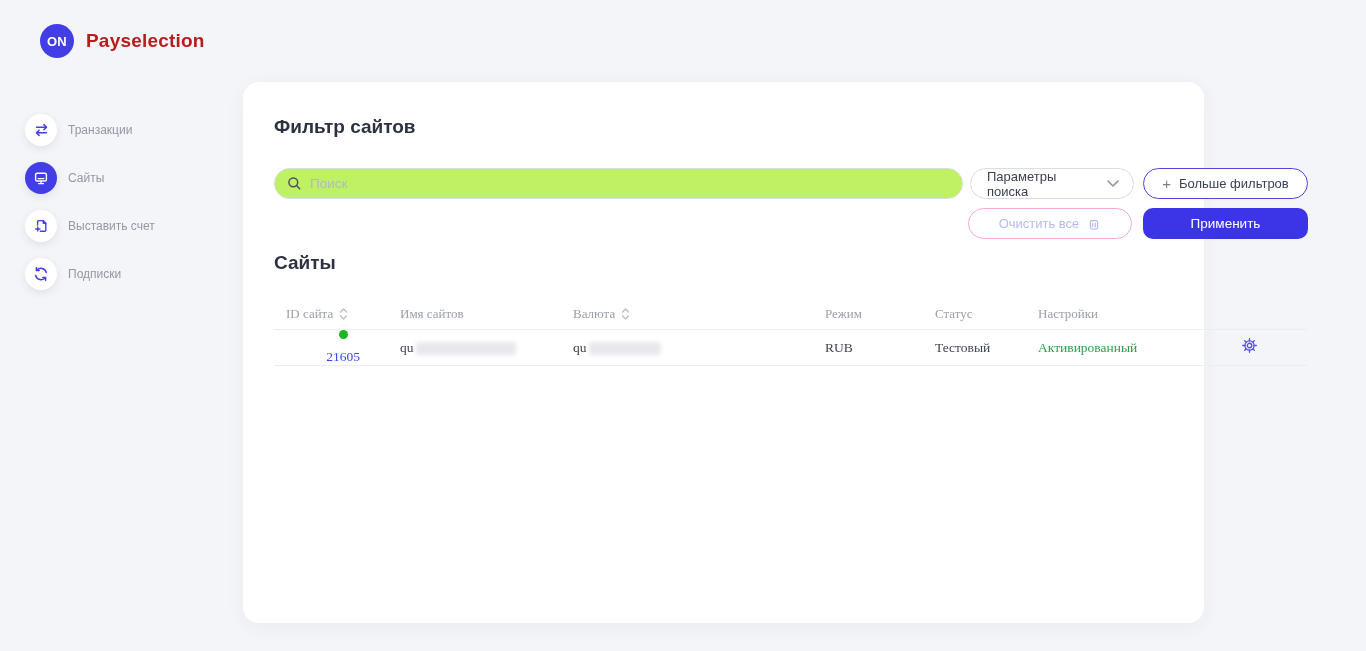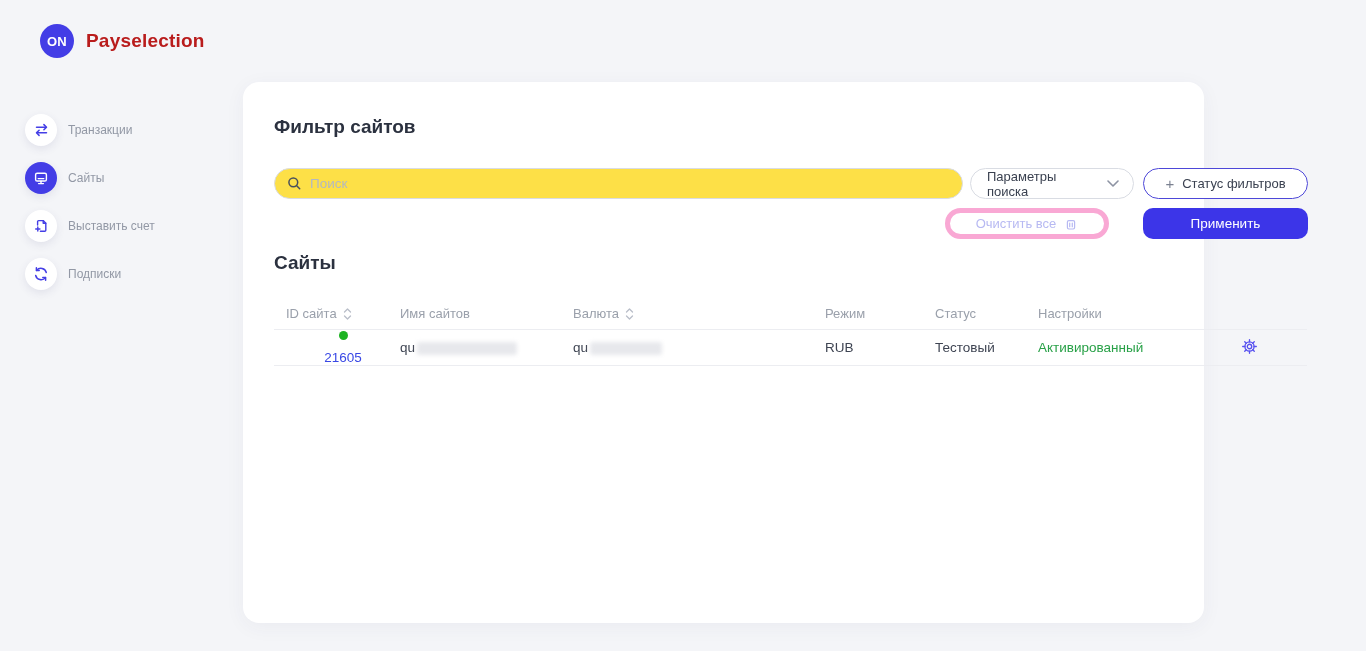--- a/index.html
+++ b/index.html
@@ -39,51 +39,52 @@
     background: #fff; border-radius: 16px;
     box-shadow: 0 4px 20px rgba(50,55,95,.05);
   }
   .panel-title { position: absolute; left: 31px; font-size: 19px; font-weight: bold; color: #2b313f; }
   .title-filter { top: 34px; }
   .title-sites { top: 170px; }
 
   
   .search-box {
     position: absolute; left: 31px; top: 86px; width: 689px; height: 31px;
-    border: 1px solid #d9dce3; border-radius: 16px; background: #fde047;
+    border: 1px solid #d9dce3; border-radius: 16px; background: #bef264;
     display: flex; align-items: center; padding: 0 12px; gap: 8px;
   }
   .search-box input {
     border: none; outline: none; flex: 1; font-size: 13.5px;
     font-family: "Liberation Sans", sans-serif; color: #3e4452; background: transparent;
   }
   .search-box input::placeholder { color: #b3b8c2; }
 
   .pill-btn {
     position: absolute; height: 31px; border-radius: 16px; background: #fff;
     display: flex; align-items: center; justify-content: center;
     font-size: 13px; cursor: pointer; gap: 8px;
   }
   .dropdown { left: 727px; top: 86px; width: 164px; border: 1px solid #d9dce3; color: #3a4150; justify-content: space-between; padding: 0 14px 0 16px; }
   .more-filters { left: 900px; top: 86px; width: 165px; border: 1px solid #4d47d8; color: #3a4150; }
   .more-filters .plus { color: #7a8090; font-size: 15px; }
-  .clear-all { left: 702px; top: 126px; width: 164px; border: 5px solid #f9a8d4; color: #b7b9f2; cursor: default; }
+  .clear-all { left: 725px; top: 126px; width: 164px; border: 1px solid #f9a8d4; color: #b7b9f2; cursor: default; }
   .apply-btn {
     position: absolute; left: 900px; top: 126px; width: 165px; height: 31px;
     border: none; border-radius: 10px; background: #3c35e8; color: #fff;
     font-size: 13.5px; font-family: "Liberation Sans", sans-serif; cursor: pointer;
     display: flex; align-items: center; justify-content: center;
   }
 
   
   .table { position: absolute; left: 31px; top: 216px; width: 1033px; }
   .t-row {
     display: grid;
     grid-template-columns: 126px 173px 252px 110px 103px 179px 1fr;
     align-items: center;
+    font-family: Liberation Serif, serif;
   }
   .t-head { height: 32px; border-bottom: 1px solid #ecedf1; }
   .t-head .t-cell { font-size: 13px; color: #9aa0ab; display: flex; align-items: center; gap: 6px; }
   .t-body-row { height: 36px; border-bottom: 1px solid #ecedf1; }
   .t-cell { font-size: 13.5px; color: #3e4452; }
   .t-cell.first { padding-left: 12px; }
   .id-cell { display: flex; align-items: center; gap: 10px; padding-left: 12px; flex-direction: column; }
   .dot { width: 9px; height: 9px; border-radius: 50%; background: #1db322; }
   .site-link { color: #3948e5; text-decoration: none; font-size: 13.5px; cursor: pointer; }
   .redacted { display: inline-block; vertical-align: middle; height: 13px; border-radius: 3px; background: #e7e8ec; filter: blur(2px); margin-left: 2px; }
@@ -180,21 +181,21 @@
     <span>Параметры поиска</span>
     <span style="display:inline-flex;">
       <svg width="12" height="7" viewBox="0 0 12 7">
           <path d="M1 1l5 5 5-5" fill="none" stroke="#8d93a3" stroke-width="1.6" stroke-linecap="round" stroke-linejoin="round"></path>
         </svg>
     </span>
   </div>
 
   <div class="pill-btn more-filters">
     <span class="plus">+</span>
-    <span>Статус фильтров</span>
+    <span>Больше фильтров</span>
   </div>
 
   <div class="pill-btn clear-all">
     <span>Очистить все</span>
     <span style="display:inline-flex;color:#b7b9f2;">
       <svg width="14" height="14" viewBox="0 0 14 14">
           <g fill="none" stroke="currentColor" stroke-width="1.2" stroke-linecap="round" stroke-linejoin="round">
             <rect x="3.4" y="3.6" width="7.2" height="8.4" rx="1.4"></rect>
             <path d="M5.7 6.1v3.6"></path>
             <path d="M8.3 6.1v3.6"></path>

